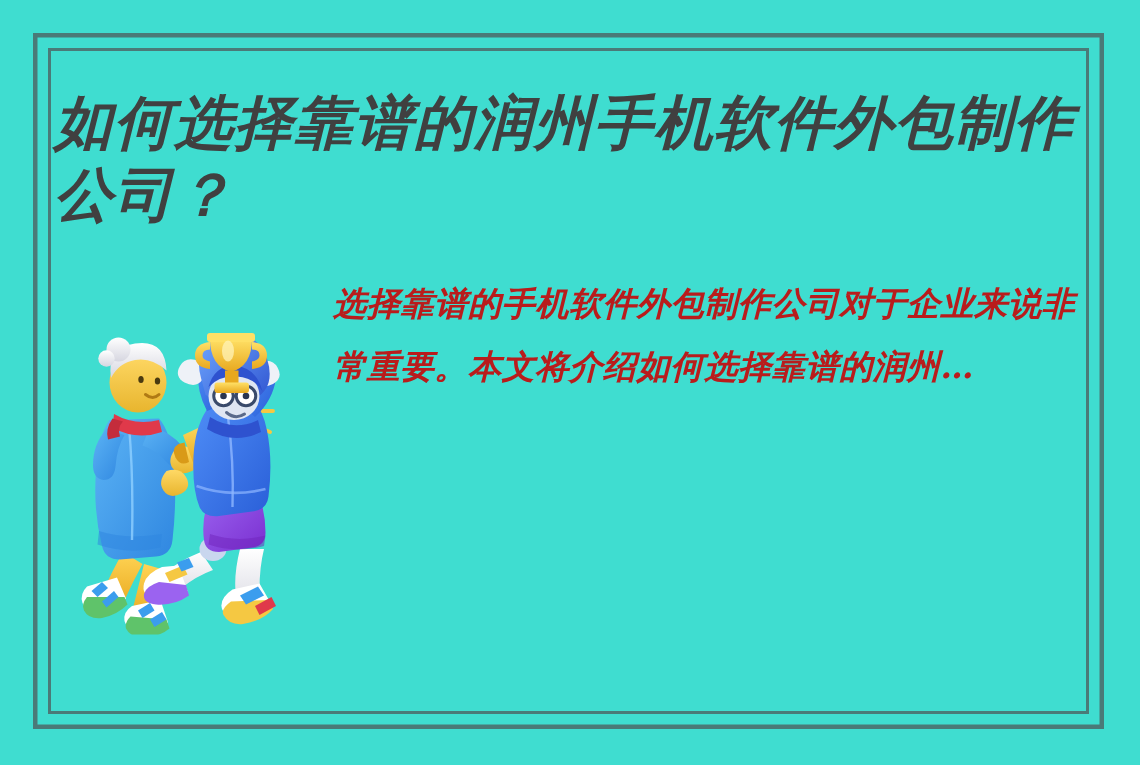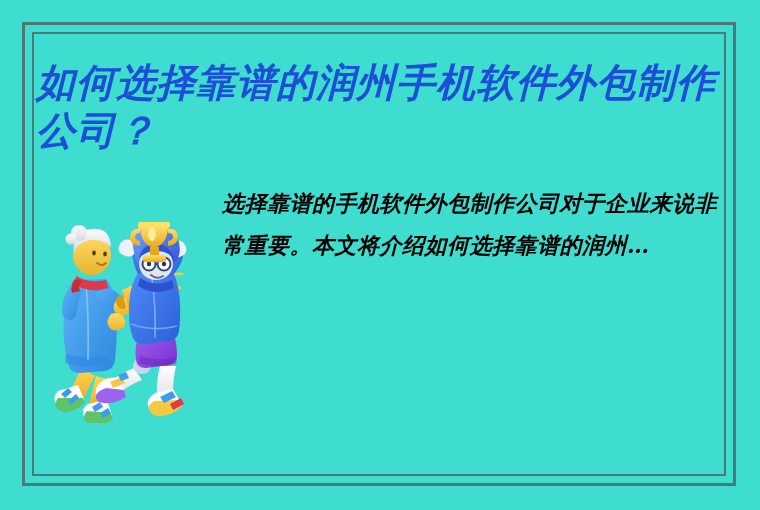--- a/index.html
+++ b/index.html
@@ -45,37 +45,37 @@
 
   
   #title {
     position: absolute;
     left: 36px;
     top: 58px;
     width: 706px;
     font-size: 39px;
     line-height: 48px;
     letter-spacing: 1px;
-    color: #1d4ed8;
+    color: #404040;
     font-family: "DejaVu Serif", serif;
     font-style: italic;
     font-weight: 700;
     white-space: pre-wrap;
   }
 
   
   #summary {
     position: absolute;
     left: 222px;
     top: 182px;
     width: 500px;
     font-size: 22px;
     line-height: 42px;
     letter-spacing: 0.5px;
-    color: #000000;
+    color: #b91c1c;
     font-family: "DejaVu Serif", serif;
     font-style: italic;
     font-weight: 600;
   }
 
   
   #illustration {
     position: absolute;
     left: 48px;
     top: 218px;

